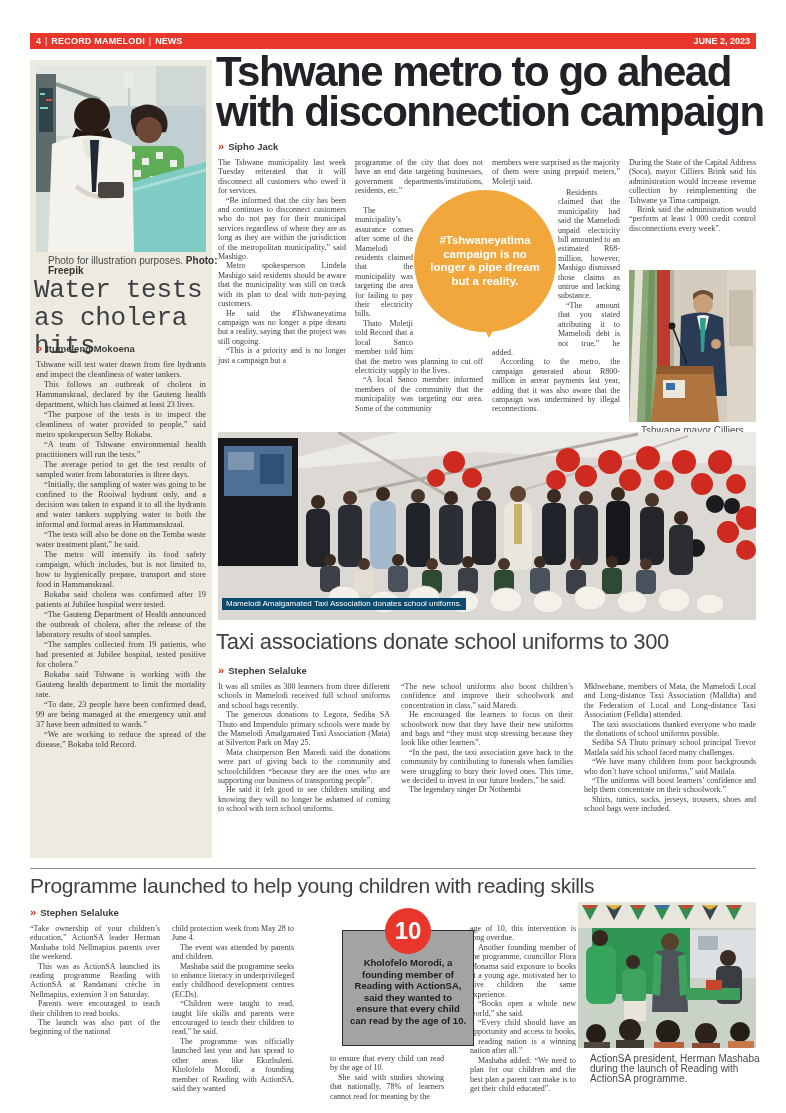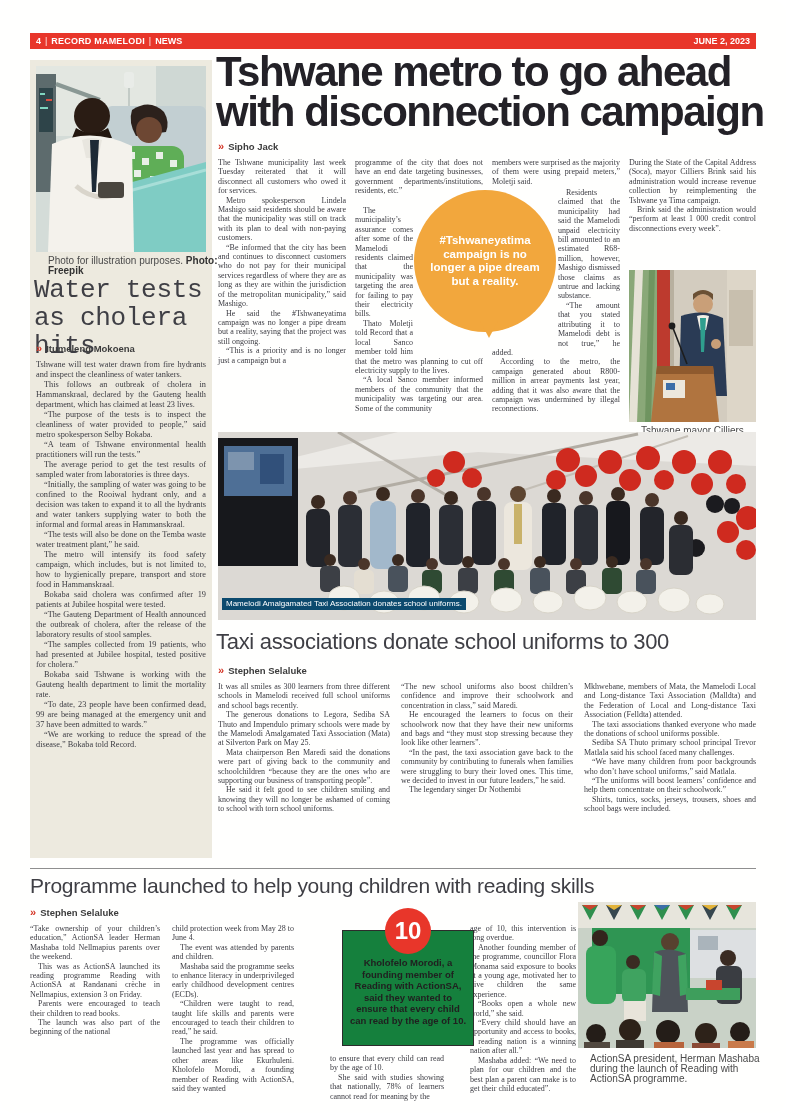--- a/index.html
+++ b/index.html
@@ -49,21 +49,21 @@
   
   .caption{font-size:10px;line-height:10px;color:#4a4a4a;margin-left:12px;}
   .caption b{color:#333;}
   .photo{overflow:hidden;background:#ccc;}
   .photo svg{display:block;width:100%;height:100%;}
   .photo-tag{position:absolute;left:4px;bottom:10px;background:#0c4a6e;color:#fff;
       font-size:8px;line-height:12px;padding:0 4px;z-index:2;}
 
   
   .quotebox{position:absolute;left:342px;top:930px;width:132px;height:116px;border:1px solid #2c2c2c;
-      background:#15803d;text-align:center;padding:26px 6px 0 6px;box-sizing:border-box;z-index:2;}
+      background:#a3a3a3;text-align:center;padding:26px 6px 0 6px;box-sizing:border-box;z-index:2;}
   .qnum{position:absolute;top:-23px;left:50%;transform:translateX(-50%);width:46px;height:46px;
       border-radius:50%;background:#e8362a;color:#fff;font-weight:bold;font-size:24px;
       line-height:46px;text-align:center;}
   .qtext{font-weight:bold;font-size:9.5px;line-height:11.5px;color:#202020;}
 
   .divider{position:absolute;left:30px;top:868px;width:726px;height:1px;background:#8f8f8f;}
   .beige{position:absolute;left:30px;top:60px;width:182px;height:798px;background:#edeadf;}
 </style>
 </head>
 <body>
@@ -143,22 +143,22 @@
       <p>“We are working to reduce the spread of the disease,” Bokaba told Record.</p>
     </div>
 
   <h1 class="mainhead">Tshwane metro to go ahead with disconnection campaign</h1>
   <div class="abs byline" style="left:218px;top:140px;">
     <span class="arrow"></span><span>Sipho Jack</span>
   </div>
 
   <div class="abs textcol" style="left:218px;top:158px;width:128px;">
       <p>The Tshwane municipality last week Tuesday reiterated that it will disconnect all customers who owed it for services.</p>
+      <p>“Be informed that the city has been and continues to disconnect customers who do not pay for their municipal services regardless of where they are as long as they are within the jurisdiction of the metropolitan municipality,” said Mashigo.</p>
       <p>Metro spokesperson Lindela Mashigo said residents should be aware that the municipality was still on track with its plan to deal with non-paying customers.</p>
-      <p>“Be informed that the city has been and continues to disconnect customers who do not pay for their municipal services regardless of where they are as long as they are within the jurisdiction of the metropolitan municipality,” said Mashigo.</p>
       <p>He said the #Tshwaneyatima campaign was no longer a pipe dream but a reality, saying that the project was still ongoing.</p>
       <p>“This is a priority and is no longer just a campaign but a</p>
     </div>
 
   <div class="abs textcol" style="left:355px;top:158px;width:128px;">
     <p>programme of the city that does not have an end date targeting businesses, government departments/institutions, residents, etc.”</p>
   </div>
   <div class="abs textcol" style="left:355px;top:206px;width:128px;">
     <div class="spacer-r"></div>
   <p>The municipality’s assurance comes after some of the Mamelodi residents claimed that the municipality was targeting the area for failing to pay their electricity bills.</p>
@@ -337,21 +337,21 @@
     </div>
 
   <div class="divider"></div>
 
   <h2 class="subhead" id="reading-title">Programme launched to help young children with reading skills</h2>
   <div class="abs byline" style="left:30px;top:906px;">
     <span class="arrow"></span><span>Stephen Selaluke</span>
   </div>
   <div class="abs textcol" style="left:30px;top:924px;width:130px;">
       <p>“Take ownership of your children’s education,” ActionSA leader Herman Mashaba told Nellmapius parents over the weekend.</p>
-      <p>This was as ActionSA launched its reading programme Reading with ActionSA at Randanani crèche in Nellmapius, extension 3 on Friday.</p>
+      <p>This was as ActionSA launched its reading programme Reading with ActionSA at Randanani crèche in Nellmapius, extension 3 on Saturday.</p>
       <p>Parents were encouraged to teach their children to read books.</p>
       <p>The launch was also part of the beginning of the national</p>
     </div>
   <div class="abs textcol" style="left:172px;top:924px;width:122px;">
       <p>child protection week from May 28 to June 4.</p>
       <p>The event was attended by parents and children.</p>
       <p>Mashaba said the programme seeks to enhance literacy in underprivileged early childhood development centres (ECDs).</p>
       <p>“Children were taught to read, taught life skills and parents were encouraged to teach their children to read,” he said.</p>
       <p>The programme was officially launched last year and has spread to other areas like Ekurhuleni. Kholofelo Morodi, a founding member of Reading with ActionSA, said they wanted</p>
     </div>

